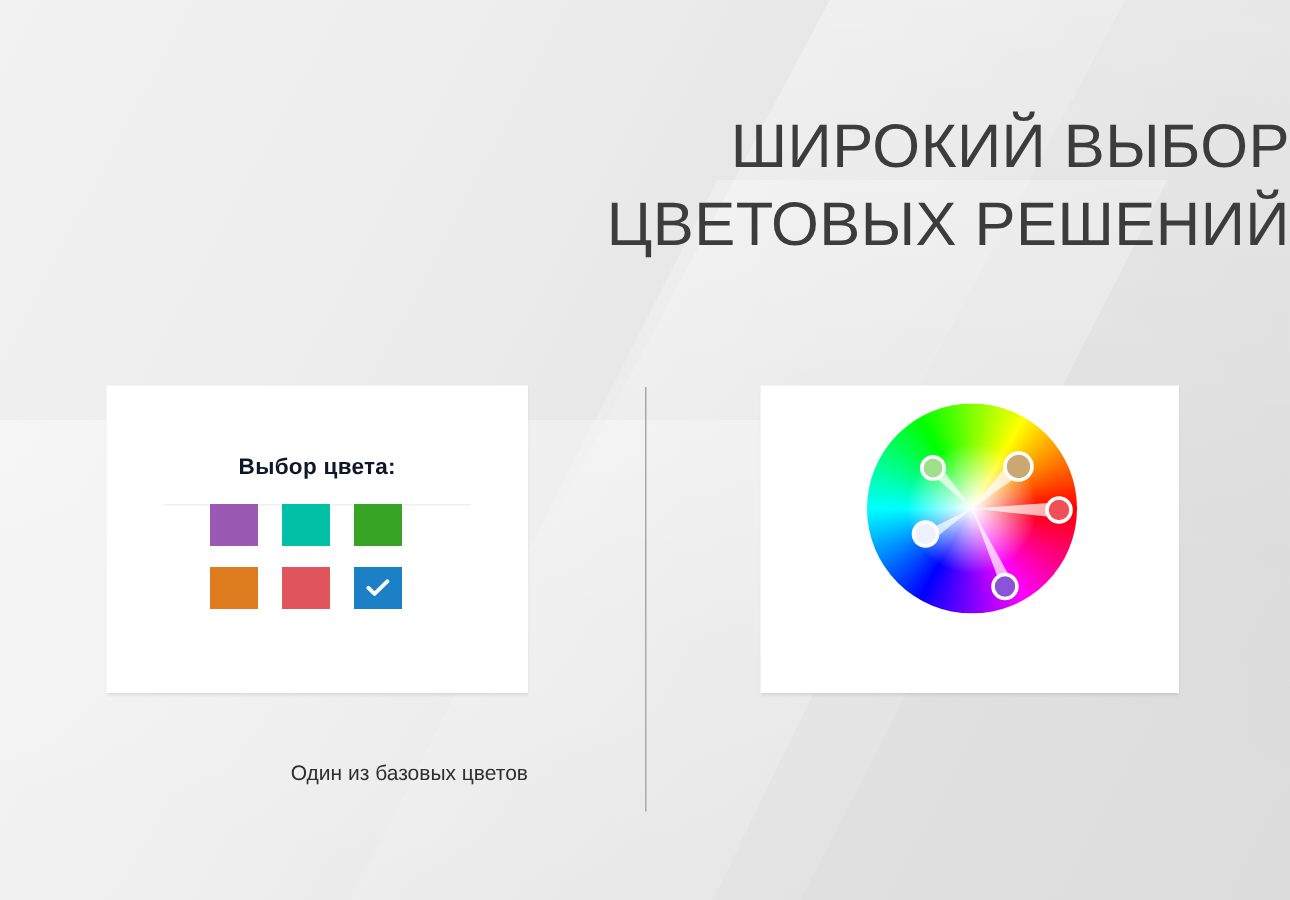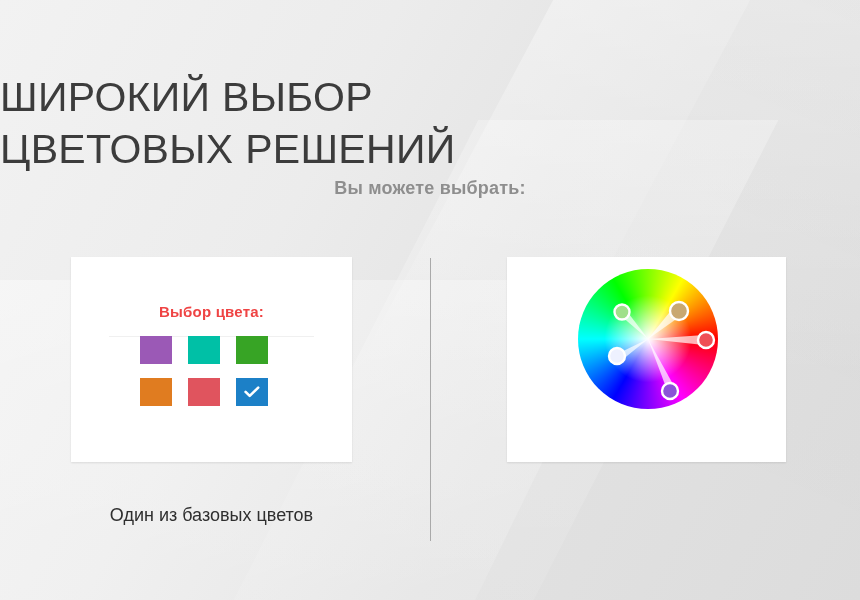--- a/index.html
+++ b/index.html
@@ -53,21 +53,21 @@
     background: linear-gradient(180deg, rgba(255,255,255,0.28), rgba(255,255,255,0));
     transform: skewX(-27deg);
   }
 
   
   .title {
     position: absolute;
     top: 44px;
     left: 0;
     width: 860px;
-    text-align: left;
+    text-align: right;
     color: #3c3c3c;
     font-size: 41px;
     font-weight: 400;
     line-height: 52px;
     letter-spacing: 0.3px;
     white-space: pre-line;
   }
   .subtitle {
     position: absolute;
     top: 178px;
@@ -104,21 +104,21 @@
     background: #a9a9a9;
   }
 
   
   .picker-title {
     position: absolute;
     top: 46px;
     left: 0;
     width: 281px;
     text-align: center;
-    color: #ef4444;
+    color: #0f172a;
     font-size: 15px;
     font-weight: bold;
     letter-spacing: 0.2px;
   }
   .picker-rule {
     position: absolute;
     top: 79px;
     left: 38px;
     width: 205px;
     height: 1px;
@@ -175,42 +175,41 @@
         #00ff00 240deg,
         #ffff00 300deg,
         #ff0000 360deg);
   }
   .spokes { position: absolute; left: 71px; top: 12px; width: 140px; height: 140px; }
 
   .caption {
     position: absolute;
     left: 0;
     width: 100%;
-    text-align: center;
+    text-align: right;
     color: #2f2f2f;
-    font-size: 18px;
+    font-size: 14px;
     line-height: 20px;
     white-space: pre-line;
   }
   .cap-left  { top: 248px; }
   .cap-right { top: 243px; }
 </style>
 </head>
 <body>
 
 <div class="stage">
 
   <div class="facet facet-1"></div>
   <div class="facet facet-2"></div>
   <div class="facet facet-3"></div>
   <div class="facet facet-4"></div>
 
   <h1 class="title">ШИРОКИЙ ВЫБОР
 ЦВЕТОВЫХ РЕШЕНИЙ</h1>
-  <div class="subtitle">Вы можете выбрать:</div>
 
   <div class="divider-v"></div>
 
   <div class="col col-left">
     <div class="card card-left">
 
       <div class="picker-title">Выбор цвета:</div>
       <div class="picker-rule"></div>
 
       <div class="swatch-grid">

